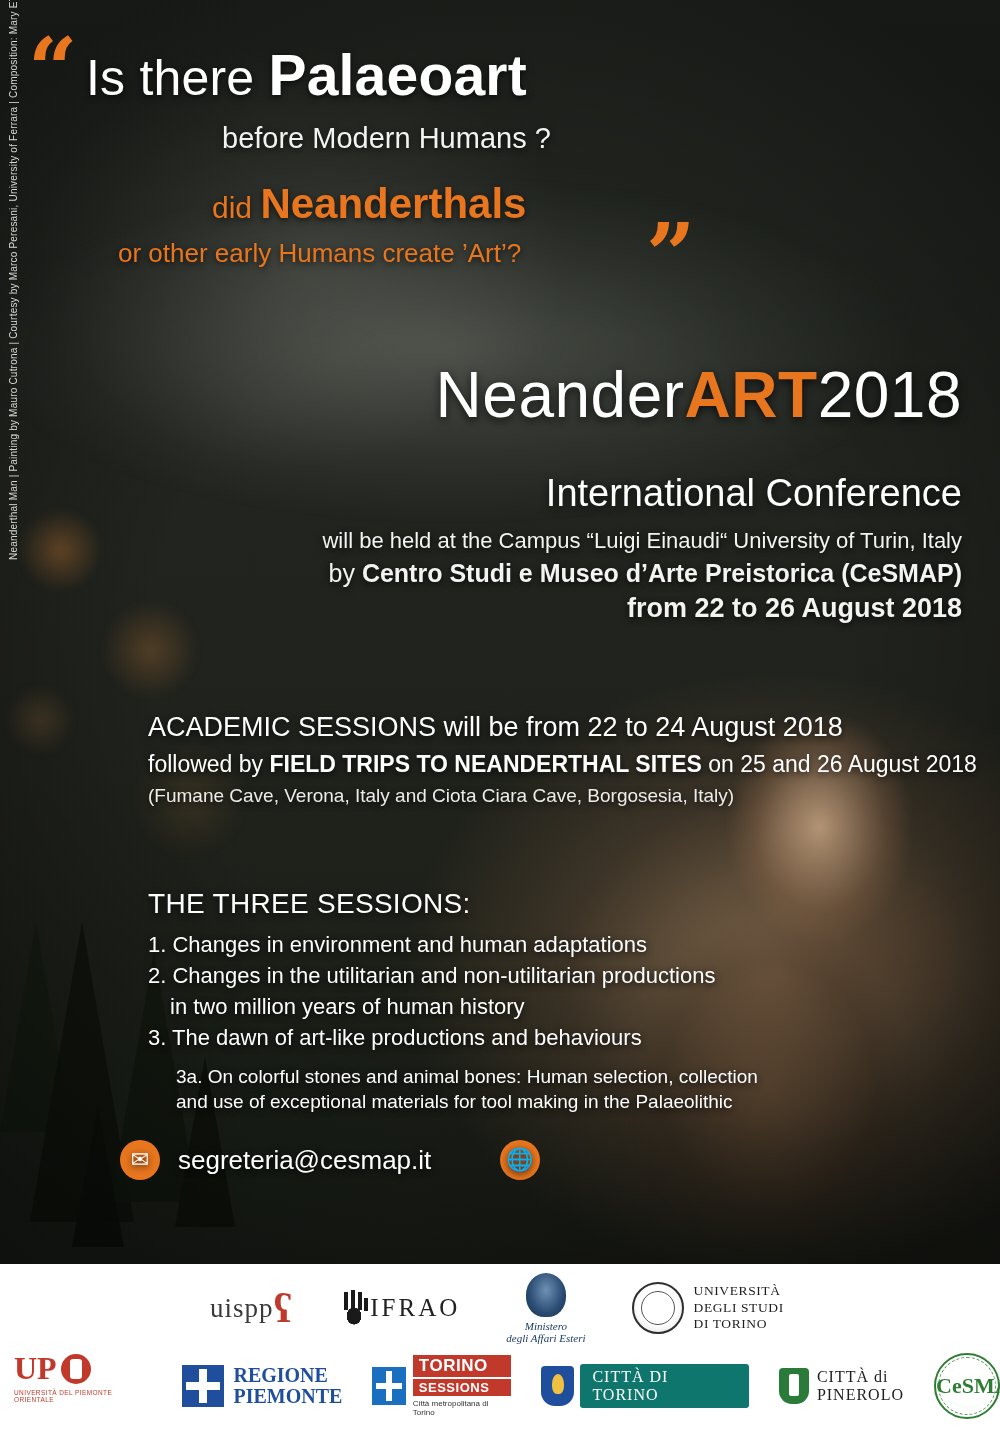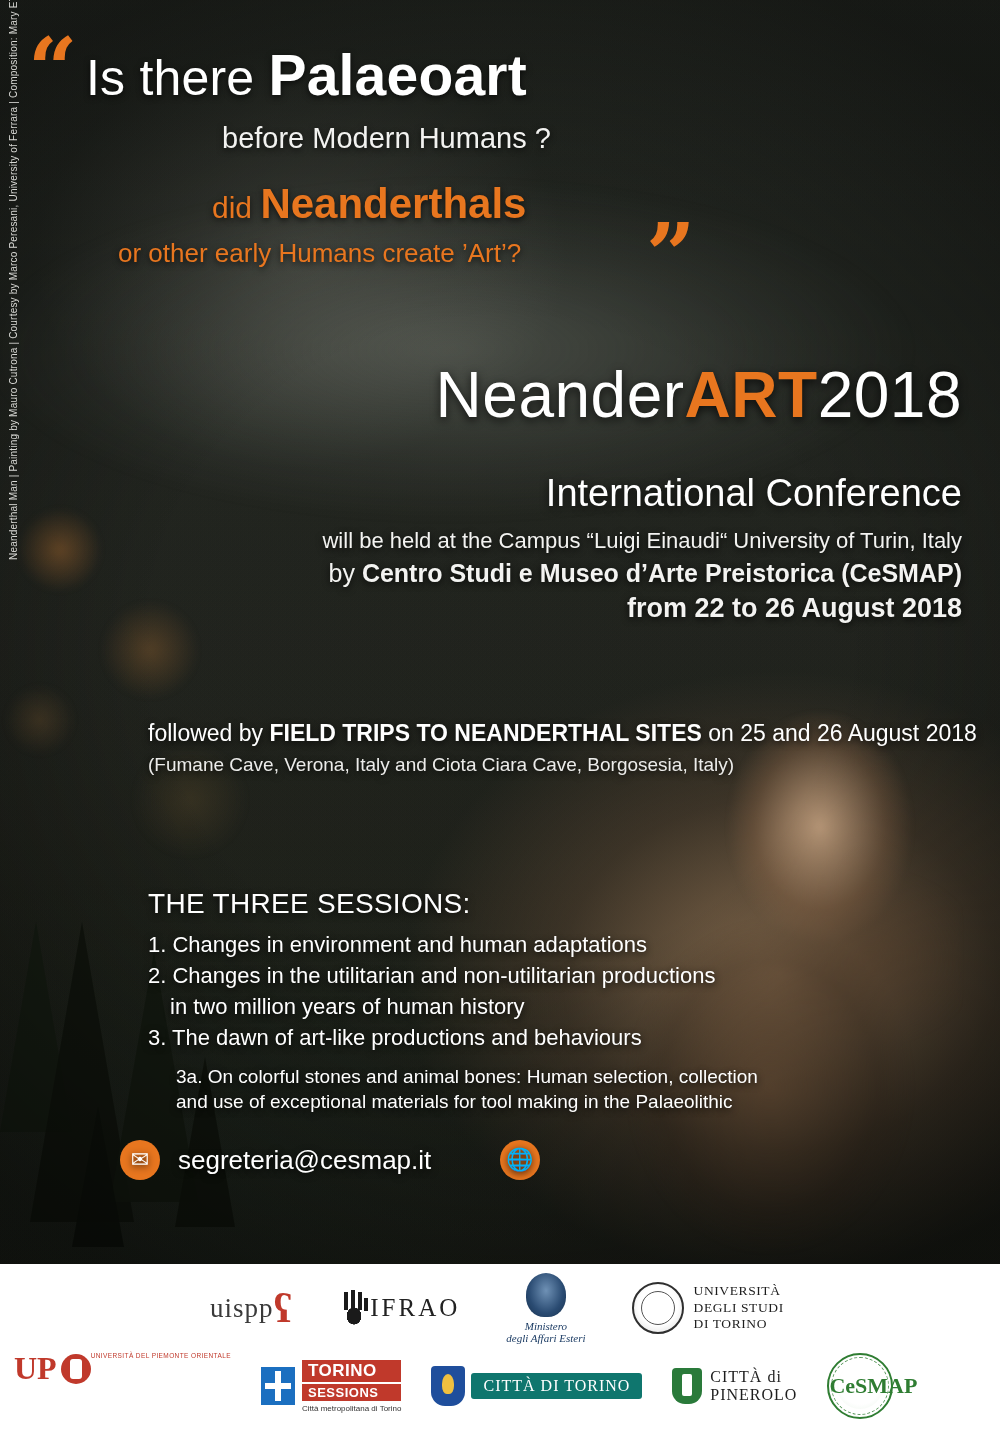--- a/index.html
+++ b/index.html
@@ -207,21 +207,21 @@
     border: 2px solid #2f2f2f;
     background: radial-gradient(circle at 50% 45%, #fff 55%, #d9d9d9 100%);
     position: relative;
   }
   .unito .seal::after {
     content: ""; position: absolute; inset: 7px; border-radius: 50%;
     border: 1px solid #555;
   }
   .unito .lines { font-family: "Liberation Serif", serif; font-size: 13.5px; color: #1d1d1d; line-height: 1.25; letter-spacing: .6px; }
 
-  .upo { display: flex; flex-direction: row; align-items: flex-start; }
+  .upo { display: flex; flex-direction: column; align-items: flex-start; }
   .upo .row { display: flex; align-items: center; gap: 4px; }
   .upo .u, .upo .p { color: #c0392b; font-weight: 700; font-size: 32px; font-family: "Liberation Serif", serif; }
   .upo .o {
     width: 30px; height: 30px; border-radius: 50%;
     background: #c0392b; position: relative;
   }
   .upo .o::after {
     content: ""; position: absolute; left: 9px; top: 5px; width: 12px; height: 20px;
     background: #fff; border-radius: 3px;
   }
@@ -329,20 +329,21 @@
 
     <div class="venue-block">
       <div class="l1">will be held at the Campus “Luigi Einaudi“ University of Turin, Italy</div>
       <div class="l2">
         <span>by </span><b>Centro Studi e Museo d’Arte Preistorica (CeSMAP)</b>
       </div>
       <div class="l3">from 22 to 26 August 2018</div>
     </div>
 
     <div class="sessions-note">
+      <div class="n1">ACADEMIC SESSIONS will be from 22 to 24 August 2018</div>
       <div class="n2">
         <span>followed by </span><b>FIELD TRIPS TO NEANDERTHAL SITES</b><span> on 25 and 26 August 2018</span>
       </div>
       <div class="n3">(Fumane Cave, Verona, Italy and Ciota Ciara Cave, Borgosesia, Italy)</div>
     </div>
 
     <div class="three-sessions">
       <div class="tshead">THE THREE SESSIONS:</div>
       <ol>
         <li>1. Changes in environment and human adaptations</li>
@@ -406,20 +407,27 @@
     <div class="logorow bottom">
 
       <div class="logo upo">
         <div class="row">
           <span class="u">UP</span>
           <span class="o"></span>
         </div>
         <div class="cap">UNIVERSITÀ DEL PIEMONTE ORIENTALE</div>
       </div>
 
+      <div class="logo piemonte">
+        <div class="cross"></div>
+        <div class="txt">
+          <div>REGIONE</div>
+          <div>PIEMONTE</div>
+        </div>
+      </div>
 
       <div class="logo torino-metro">
         <div class="flag"></div>
         <div class="block">
           <div class="b1">TORINO</div>
           <div class="b2">SESSIONS</div>
           <div class="b3">Città metropolitana di Torino</div>
         </div>
       </div>
 

